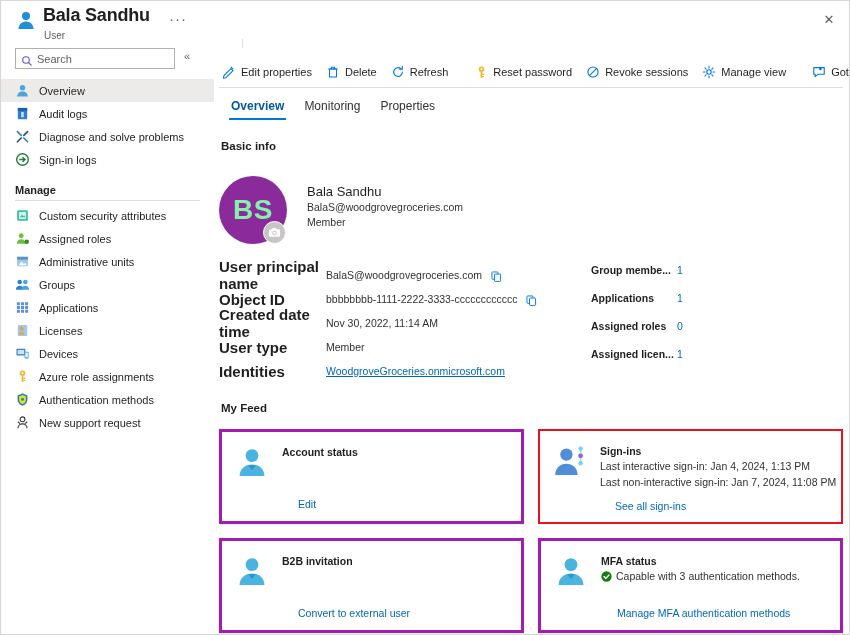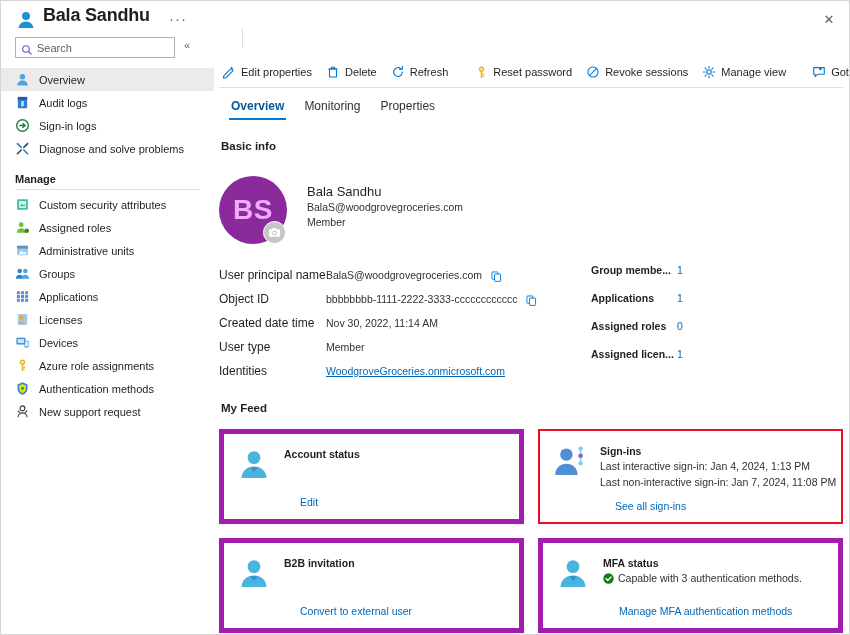--- a/index.html
+++ b/index.html
@@ -39,21 +39,21 @@
   }
   .hdr-close {
     position: absolute; right: 10px; top: 7px;
     width: 24px; height: 24px; line-height: 24px; text-align: center;
     font-size: 13px; color: #605e5c; cursor: pointer;
     font-family: "Liberation Sans", sans-serif;
   }
 
   
   .nav {
-    position: absolute; left: 0; top: 27px; width: 242px; height: 596px;
+    position: absolute; left: 0; top: 38px; width: 242px; height: 596px;
     background: #ffffff; border-right: 1px solid #e1dfdd;
   }
   .searchrow { position: absolute; left: 0; top: 9px; width: 214px; height: 24px; }
   .searchbox {
     position: absolute; left: 14px; top: 0; width: 160px; height: 21px;
     border: 1px solid #b3b0ad; background: #fff;
   }
   .searchbox .mag {
     position: absolute; left: 5px; top: 4px; width: 12px; height: 12px;
   }
@@ -128,53 +128,53 @@
 
   .sechead {
     position: absolute; font-size: 11.5px; font-weight: 700; color: #201f1e;
   }
 
   
   .avatar-wrap { position: absolute; left: 4px; top: 128px; width: 76px; height: 70px; }
   .avatar {
     position: absolute; left: 0; top: 0; width: 68px; height: 68px;
     border-radius: 50%; background: #8b2a9b;
-    color: #f0abfc; font-size: 28px; font-weight: 600;
+    color: #86efac; font-size: 28px; font-weight: 600;
     display: flex; align-items: center; justify-content: center;
     letter-spacing: 0.5px;
   }
   .cam {
     position: absolute; left: 44px; top: 45px; width: 23px; height: 23px;
     border-radius: 50%; background: #c8c6c4; border: 1.5px solid #fff;
     display: flex; align-items: center; justify-content: center;
     cursor: pointer;
   }
   .uname { position: absolute; left: 92px; top: 136px; font-size: 13px; color: #201f1e; }
   .uemail { position: absolute; left: 92px; top: 153px; font-size: 10.5px; color: #323130; }
   .utype { position: absolute; left: 92px; top: 168px; font-size: 10.5px; color: #323130; }
 
   
   .props { position: absolute; left: 4px; top: 215px; width: 340px; }
   .prow { position: relative; height: 24px; display: flex; align-items: center; }
-  .pk { width: 107px; font-size: 12px; font-weight: 400; color: #201f1e; }
+  .pk { width: 107px; font-size: 15px; font-weight: 700; color: #201f1e; }
   .pv { font-size: 10.5px; color: #323130; white-space: nowrap; }
   .pv.link { color: #0067b8; text-decoration: underline; cursor: pointer; }
   .copy { width: 13px; height: 13px; margin-left: 8px; cursor: pointer; flex: 0 0 13px; }
 
   .stats { position: absolute; left: 376px; top: 216px; width: 250px; }
   .srow { position: relative; height: 28px; display: flex; align-items: flex-start; }
   .sk { width: 86px; font-size: 10.5px; font-weight: 700; color: #201f1e; }
   .sv { font-size: 10.5px; color: #0067b8; cursor: pointer; }
 
   
   .cards { position: absolute; left: 4px; top: 381px; width: 624px; }
   .cardrow { display: flex; gap: 14px; margin-bottom: 14px; }
   .card {
     position: relative; width: 305px; height: 95px;
-    background: #fff; border: 5px solid #a21caf;
+    background: #fff; border: 3px solid #a21caf;
     box-shadow: 0 1px 2px rgba(0,0,0,0.08);
     padding: 14px 14px 0 14px;
   }
   .card.hl { border: 2px solid #e81123; box-shadow: none; }
   .cardicon { position: absolute; left: 14px; top: 15px; width: 32px; height: 30px; }
   .cardbody { margin-left: 46px; }
   .cardtitle { font-size: 10.5px; font-weight: 700; color: #201f1e; margin-bottom: 3px; }
   .cardline {
     font-size: 10.5px; color: #323130; display: flex; align-items: center;
     margin-bottom: 4px; white-space: nowrap;
@@ -229,31 +229,31 @@
         <div class="navitem">
           <span class="navicon"><svg viewBox="0 0 16 16" width="15" height="15">
               <rect x="3" y="2" width="10" height="12" rx="1" fill="#2f7fd1"></rect>
               <rect x="3" y="2" width="10" height="3" fill="#1a5fa8"></rect>
               <rect x="6.7" y="6.4" width="2.6" height="5.6" fill="#cfe4f7"></rect>
             </svg></span>
           <span class="navlabel">Audit logs</span>
         </div>
         <div class="navitem">
           <span class="navicon"><svg viewBox="0 0 16 16" width="15" height="15">
+              <path d="M2.6 2.8l4 4M9.4 9.6l4 4" stroke="#2f7fd1" stroke-width="1.8" stroke-linecap="round"></path>
+              <path d="M13.4 2.8l-4 4M6.6 9.6l-4 4" stroke="#2f4f6f" stroke-width="1.8" stroke-linecap="round"></path>
+            </svg></span>
+          <span class="navlabel">Diagnose and solve problems</span>
+        </div>
+        <div class="navitem">
+          <span class="navicon"><svg viewBox="0 0 16 16" width="15" height="15">
               <circle cx="8" cy="8" r="6.2" fill="none" stroke="#1d7f3e" stroke-width="1.5"></circle>
               <path d="M4.6 8h5.3M8 5.6L10.8 8 8 10.4" fill="none" stroke="#1d7f3e" stroke-width="1.5"></path>
             </svg></span>
           <span class="navlabel">Sign-in logs</span>
-        </div>
-        <div class="navitem">
-          <span class="navicon"><svg viewBox="0 0 16 16" width="15" height="15">
-              <path d="M2.6 2.8l4 4M9.4 9.6l4 4" stroke="#2f7fd1" stroke-width="1.8" stroke-linecap="round"></path>
-              <path d="M13.4 2.8l-4 4M6.6 9.6l-4 4" stroke="#2f4f6f" stroke-width="1.8" stroke-linecap="round"></path>
-            </svg></span>
-          <span class="navlabel">Diagnose and solve problems</span>
         </div>
         <div class="navgroup">
           <span class="gt">Manage</span>
           <span class="gl"></span>
         </div>
         <div class="navitem">
           <span class="navicon"><svg viewBox="0 0 16 16" width="15" height="15">
               <rect x="2.3" y="2.3" width="11.4" height="11.4" rx="1" fill="#3fbfa0"></rect>
               <rect x="4.3" y="4.3" width="7.4" height="7.4" fill="#d8f3ec"></rect>
               <path d="M5.2 9.8l2.2-3 1.6 2 1.1-1.2 1 2.2z" fill="#3fbfa0"></path>

